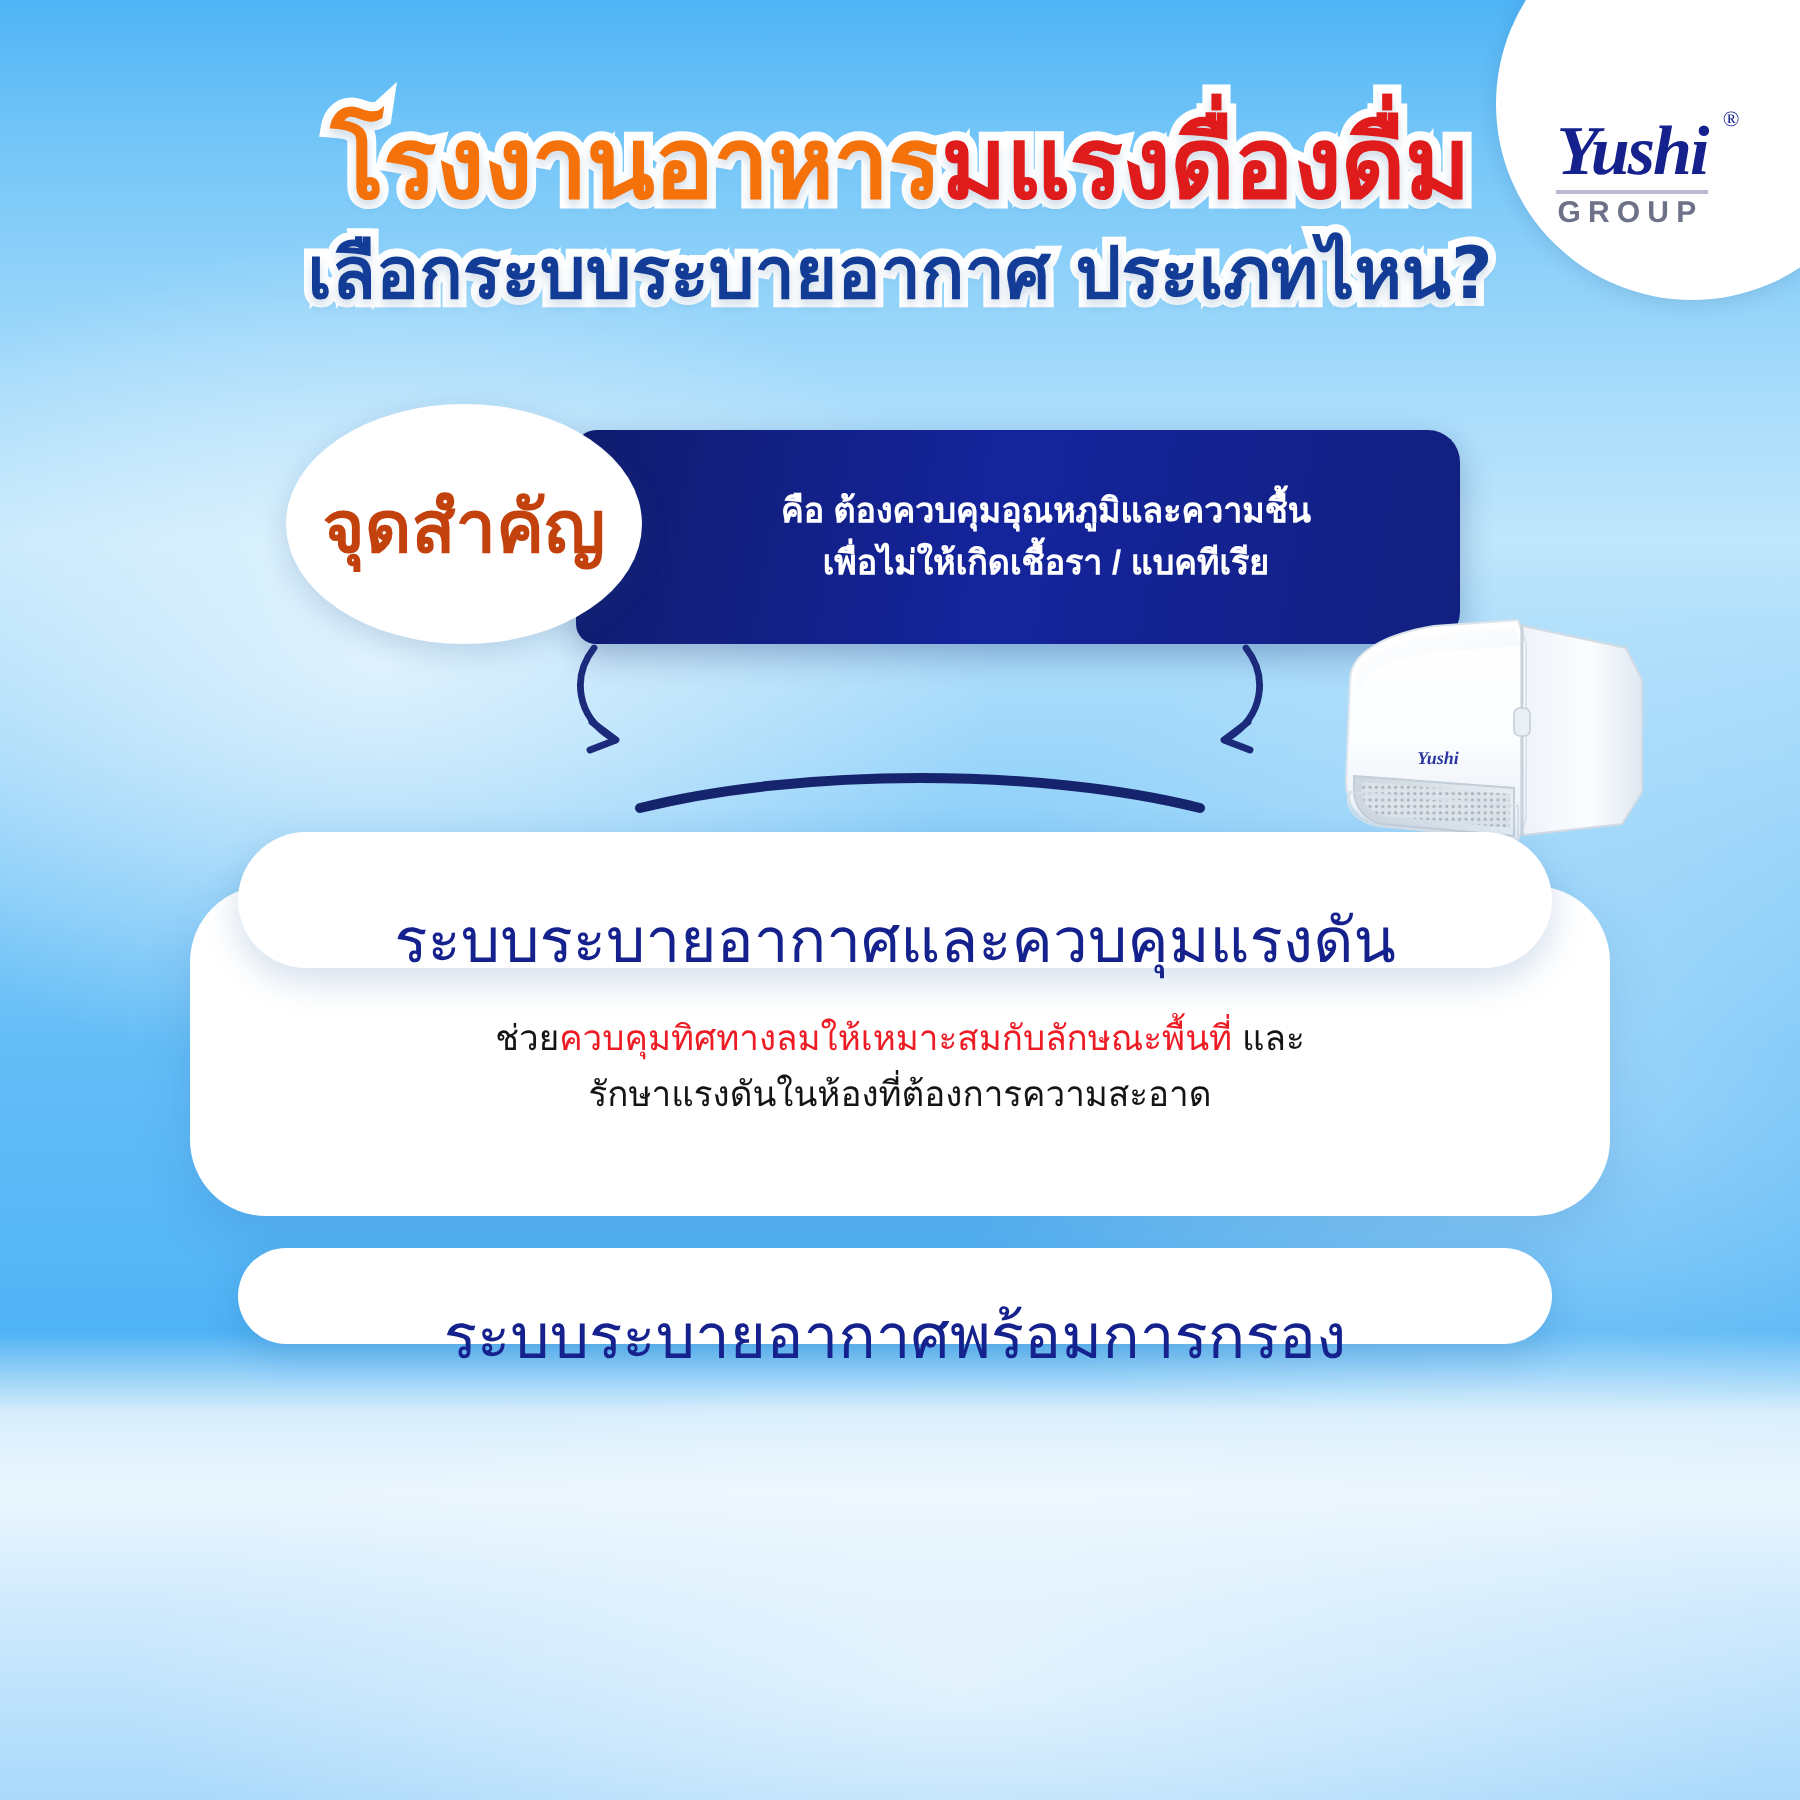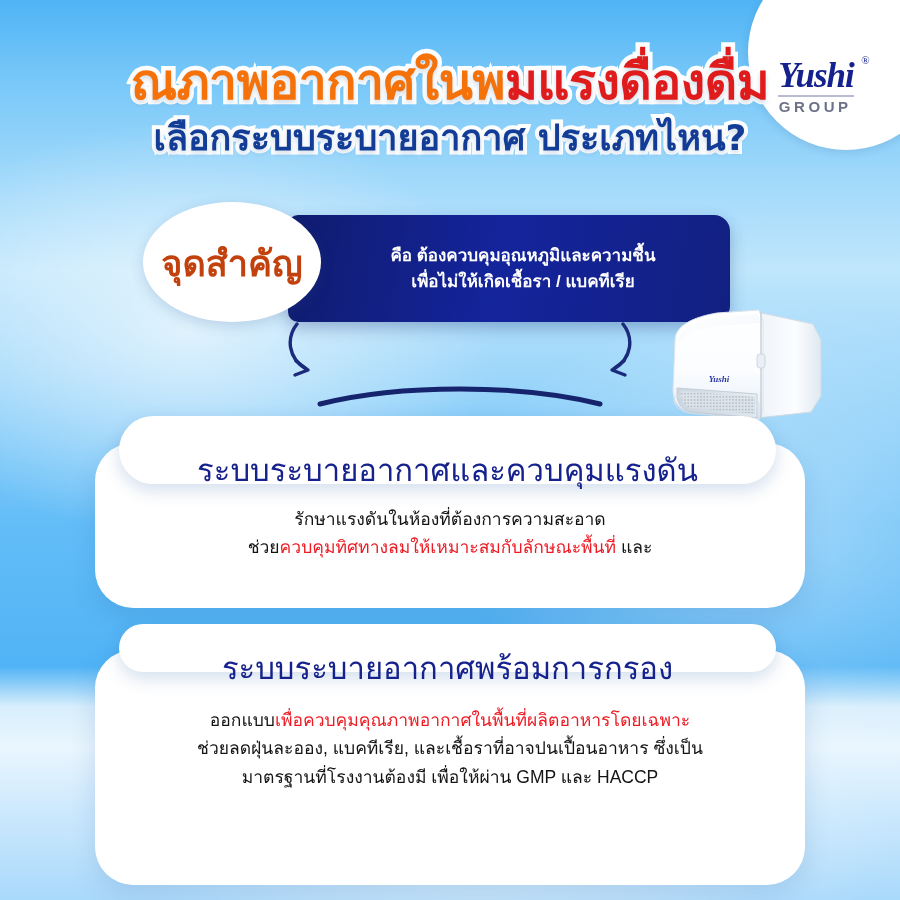--- a/index.html
+++ b/index.html
@@ -170,21 +170,21 @@
     <div id="logo-inner">
       <div class="logo-word">
         <span>Yushi</span><span class="reg">®</span>
       </div>
       <div class="logo-rule"></div>
       <div class="logo-sub">GROUP</div>
     </div>
   </div>
 
   <div id="headline">
-    <div class="hl-line" id="hl-1"><span class="seg o">ณภาพอากาศในพ</span><span class="seg r">มแรงดื่องดื่ม</span></div>
+    <div class="hl-line" id="hl-1"><span class="seg o">โรงงานอาหาร</span><span class="seg r">มแรงดื่องดื่ม</span></div>
     <div class="hl-line" id="hl-2">เลือกระบบระบายอากาศ ประเภทไหน?</div>
   </div>
 
   <div id="key-banner">
     <div id="key-banner-text">
       <div>คือ ต้องควบคุมอุณหภูมิและความชื้น</div>
       <div>เพื่อไม่ให้เกิดเชื้อรา / แบคทีเรีย</div>
     </div>
   </div>
   <div id="key-circle">
@@ -248,32 +248,25 @@
 
       <path d="M343 2 C354 16 352 36 334 47" fill="none" stroke="#1B2A7A" stroke-width="3.4" stroke-linecap="round"></path>
       <path d="M344 39 L332 48 L345 53" fill="none" stroke="#1B2A7A" stroke-width="3.4" stroke-linecap="round" stroke-linejoin="round"></path>
 
       <path d="M40 82 C120 62 240 62 320 82" fill="none" stroke="#16246E" stroke-width="5" stroke-linecap="round"></path>
     </svg>
   </div>
 
   <div class="card c1">
     <div class="card-body">
+      <div><span>ช่วย</span><span class="hl-red">ควบคุมทิศทางลมให้เหมาะสมกับลักษณะพื้นที่</span><span> และ</span></div>
       <div>รักษาแรงดันในห้องที่ต้องการความสะอาด</div>
-      <div><span>ช่วย</span><span class="hl-red">ควบคุมทิศทางลมให้เหมาะสมกับลักษณะพื้นที่</span><span> และ</span></div>
     </div>
   </div>
   <div class="pill p1">
     <div class="pill-text">ระบบระบายอากาศและควบคุมแรงดัน</div>
   </div>
 
-  <div class="card c2">
-    <div class="card-body">
-      <div><span>ออกแบบ</span><span class="hl-red">เพื่อควบคุมคุณภาพอากาศในพื้นที่ผลิตอาหารโดยเฉพาะ</span></div>
-      <div>ช่วยลดฝุ่นละออง, แบคทีเรีย, และเชื้อราที่อาจปนเปื้อนอาหาร ซึ่งเป็น</div>
-      <div>มาตรฐานที่โรงงานต้องมี เพื่อให้ผ่าน GMP และ HACCP</div>
-    </div>
-  </div>
   <div class="pill p2">
     <div class="pill-text">ระบบระบายอากาศพร้อมการกรอง</div>
   </div>
 
 </div>
 
 </body></html>

